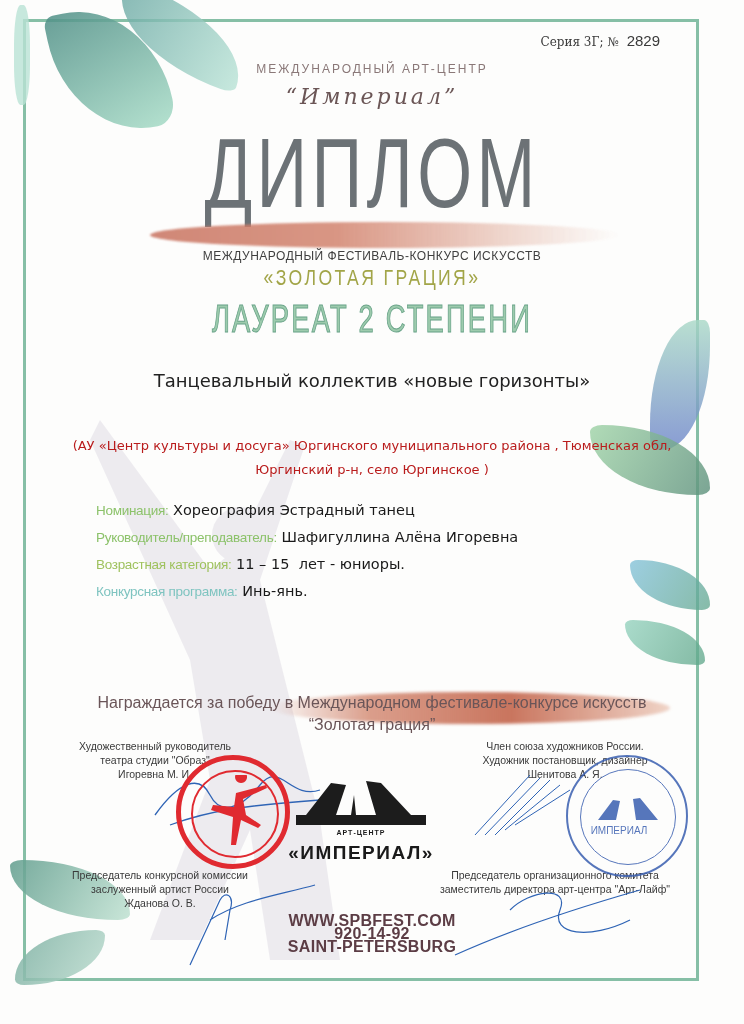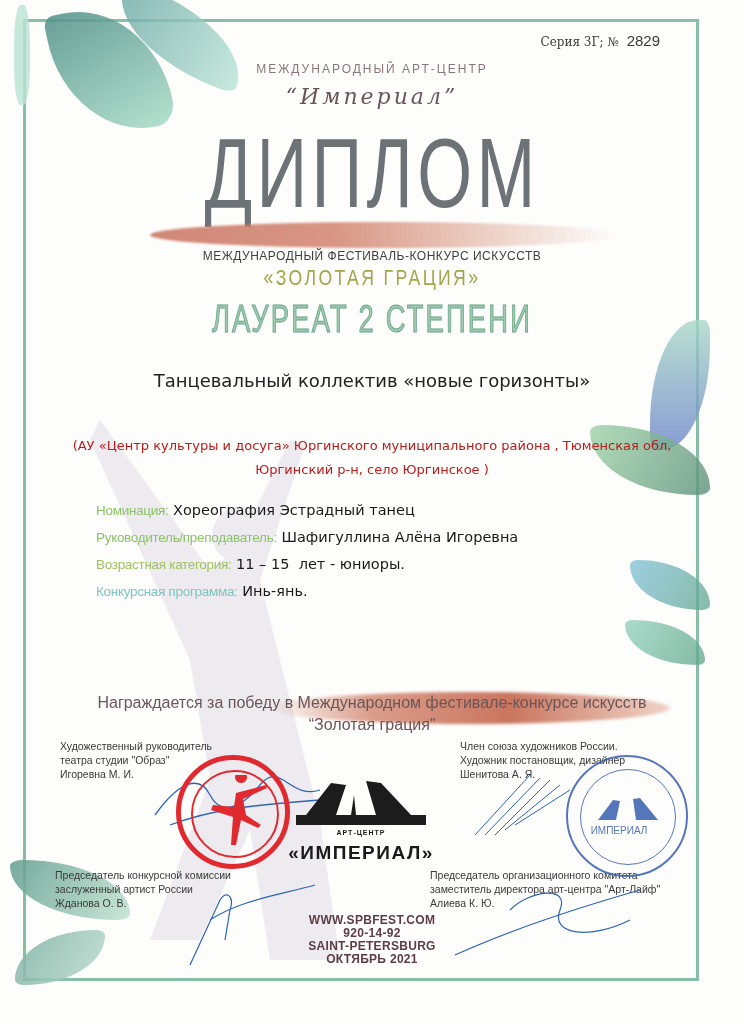--- a/index.html
+++ b/index.html
@@ -15,22 +15,22 @@
   .brush1{left:150px;top:222px;width:470px;height:26px;border-radius:50%;background:linear-gradient(90deg,#c97360 0%,#d38570 40%,rgba(220,160,140,.5) 75%,rgba(255,255,255,0) 100%);filter:blur(1px);opacity:.85;}
   .festival{top:249px;font-family:"Liberation Sans",sans-serif;font-size:12px;color:#3f3f3f;letter-spacing:.5px;}
   .festname{top:265px;font-family:"Liberation Sans",sans-serif;font-size:22px;color:#a2a548;letter-spacing:3px;transform:scaleX(.8);}
   .laureate{top:298px;font-family:"Liberation Sans",sans-serif;font-size:38px;color:#9dcbad;letter-spacing:3px;transform:scaleX(.72);-webkit-text-stroke:1px #6aa489;}
   .collective{top:370px;font-family:"DejaVu Sans",sans-serif;font-size:18px;color:#222;}
   .addr{top:410px;font-size:13px;color:#b91c1c;line-height:24px;margin-top:24px;}
   .details{left:96px;top:497px;font-size:14.5px;line-height:26px;color:#1a1a1a;}
   .details .lbl{font-family:"Liberation Sans",sans-serif;font-size:13.5px;letter-spacing:-.3px;}
   .brush2{left:270px;top:692px;width:400px;height:32px;border-radius:50%;background:linear-gradient(90deg,rgba(255,255,255,0) 0%,rgba(206,125,100,.75) 25%,#c9755e 60%,rgba(220,150,120,.4) 100%);filter:blur(1.5px);}
   .award{top:692px;font-family:"Liberation Sans",sans-serif;font-size:16px;color:#6a5558;line-height:22px;}
-  .sig{font-family:"Liberation Sans",sans-serif;font-size:10.5px;color:#3a3a3a;line-height:14px;}
-  .contact{top:914px;font-family:"Liberation Sans",sans-serif;font-weight:bold;font-size:12px;color:#5c3d45;line-height:13px;letter-spacing:.3px;}
+  .sig{font-family:"Liberation Sans",sans-serif;font-size:10.5px;color:#3a3a3a;line-height:14px;text-align:center;}
+  .contact{top:914px;font-family:"Liberation Sans",sans-serif;font-weight:bold;font-size:16px;color:#5c3d45;line-height:13px;letter-spacing:.3px;}
   .logo-text{font-family:"Liberation Sans",sans-serif;font-weight:bold;color:#1a1a1a;}
   .dancer{left:70px;top:400px;width:330px;height:560px;opacity:.10;}
   .leaf{position:absolute;border-radius:0 100% 0 100%;}
 </style>
 </head>
 <body>
 
 <div class="frame"></div>
 
 <div class="leaf" style="left:55px;top:5px;width:110px;height:130px;background:linear-gradient(160deg,#4f8f86,#a7dcc7);border-radius:10% 90% 20% 90%;transform:rotate(-12deg);opacity:.85;"></div>
@@ -92,21 +92,20 @@
   <div>Шенитова А. Я.</div>
 </div>
 <div class="abs sig" style="left:55px;top:868px;width:210px;">
   <div>Председатель конкурсной комиссии</div>
   <div>заслуженный артист России</div>
   <div>Жданова О. В.</div>
 </div>
 <div class="abs sig" style="left:430px;top:868px;width:250px;">
   <div>Председатель организационного комитета</div>
   <div>заместитель директора арт-центра "Арт-Лайф"</div>
-  <div>Алиева К. Ю.</div>
 </div>
 
 <svg class="abs" style="left:150px;top:770px" width="180" height="60" viewBox="0 0 180 60">
     <path d="M5 45 C30 10,50 5,60 25 S90 40,110 15 S140 30,170 20 M20 55 C60 40,100 35,170 30" stroke="#2f64b5" stroke-width="1.3" fill="none"></path>
   </svg>
 <svg class="abs" style="left:470px;top:770px" width="120" height="70" viewBox="0 0 120 70">
     <path d="M5 65 L60 5 M15 65 L70 8 M25 65 L80 10 M35 60 L90 15 M45 55 L100 20" stroke="#2f64b5" stroke-width="1" fill="none"></path>
   </svg>
 <svg class="abs" style="left:180px;top:880px" width="140" height="90" viewBox="0 0 140 90">
     <path d="M10 85 L40 20 C45 10,55 15,50 30 L45 60 M30 40 C60 20,100 15,135 5" stroke="#2f64b5" stroke-width="1.2" fill="none"></path>
@@ -133,14 +132,13 @@
   <svg style="position:absolute;left:30px;top:38px" width="60" height="30" viewBox="0 0 60 30">
       <path d="M0 25 L15 5 L22 6 L18 25 L38 25 L35 4 L42 3 L60 25 Z" fill="#3a5fb0"></path>
     </svg>
   <div style="position:absolute;left:0;top:68px;width:102px;text-align:center;font-family:'Liberation Sans',sans-serif;font-size:10px;color:#3a5fb0;">ИМПЕРИАЛ</div>
 </div>
 
 <div class="abs center contact">
   <div>WWW.SPBFEST.COM</div>
   <div>920-14-92</div>
   <div>SAINT-PETERSBURG</div>
-  <div>ОКТЯБРЬ 2021</div>
 </div>
 
 </body></html>

